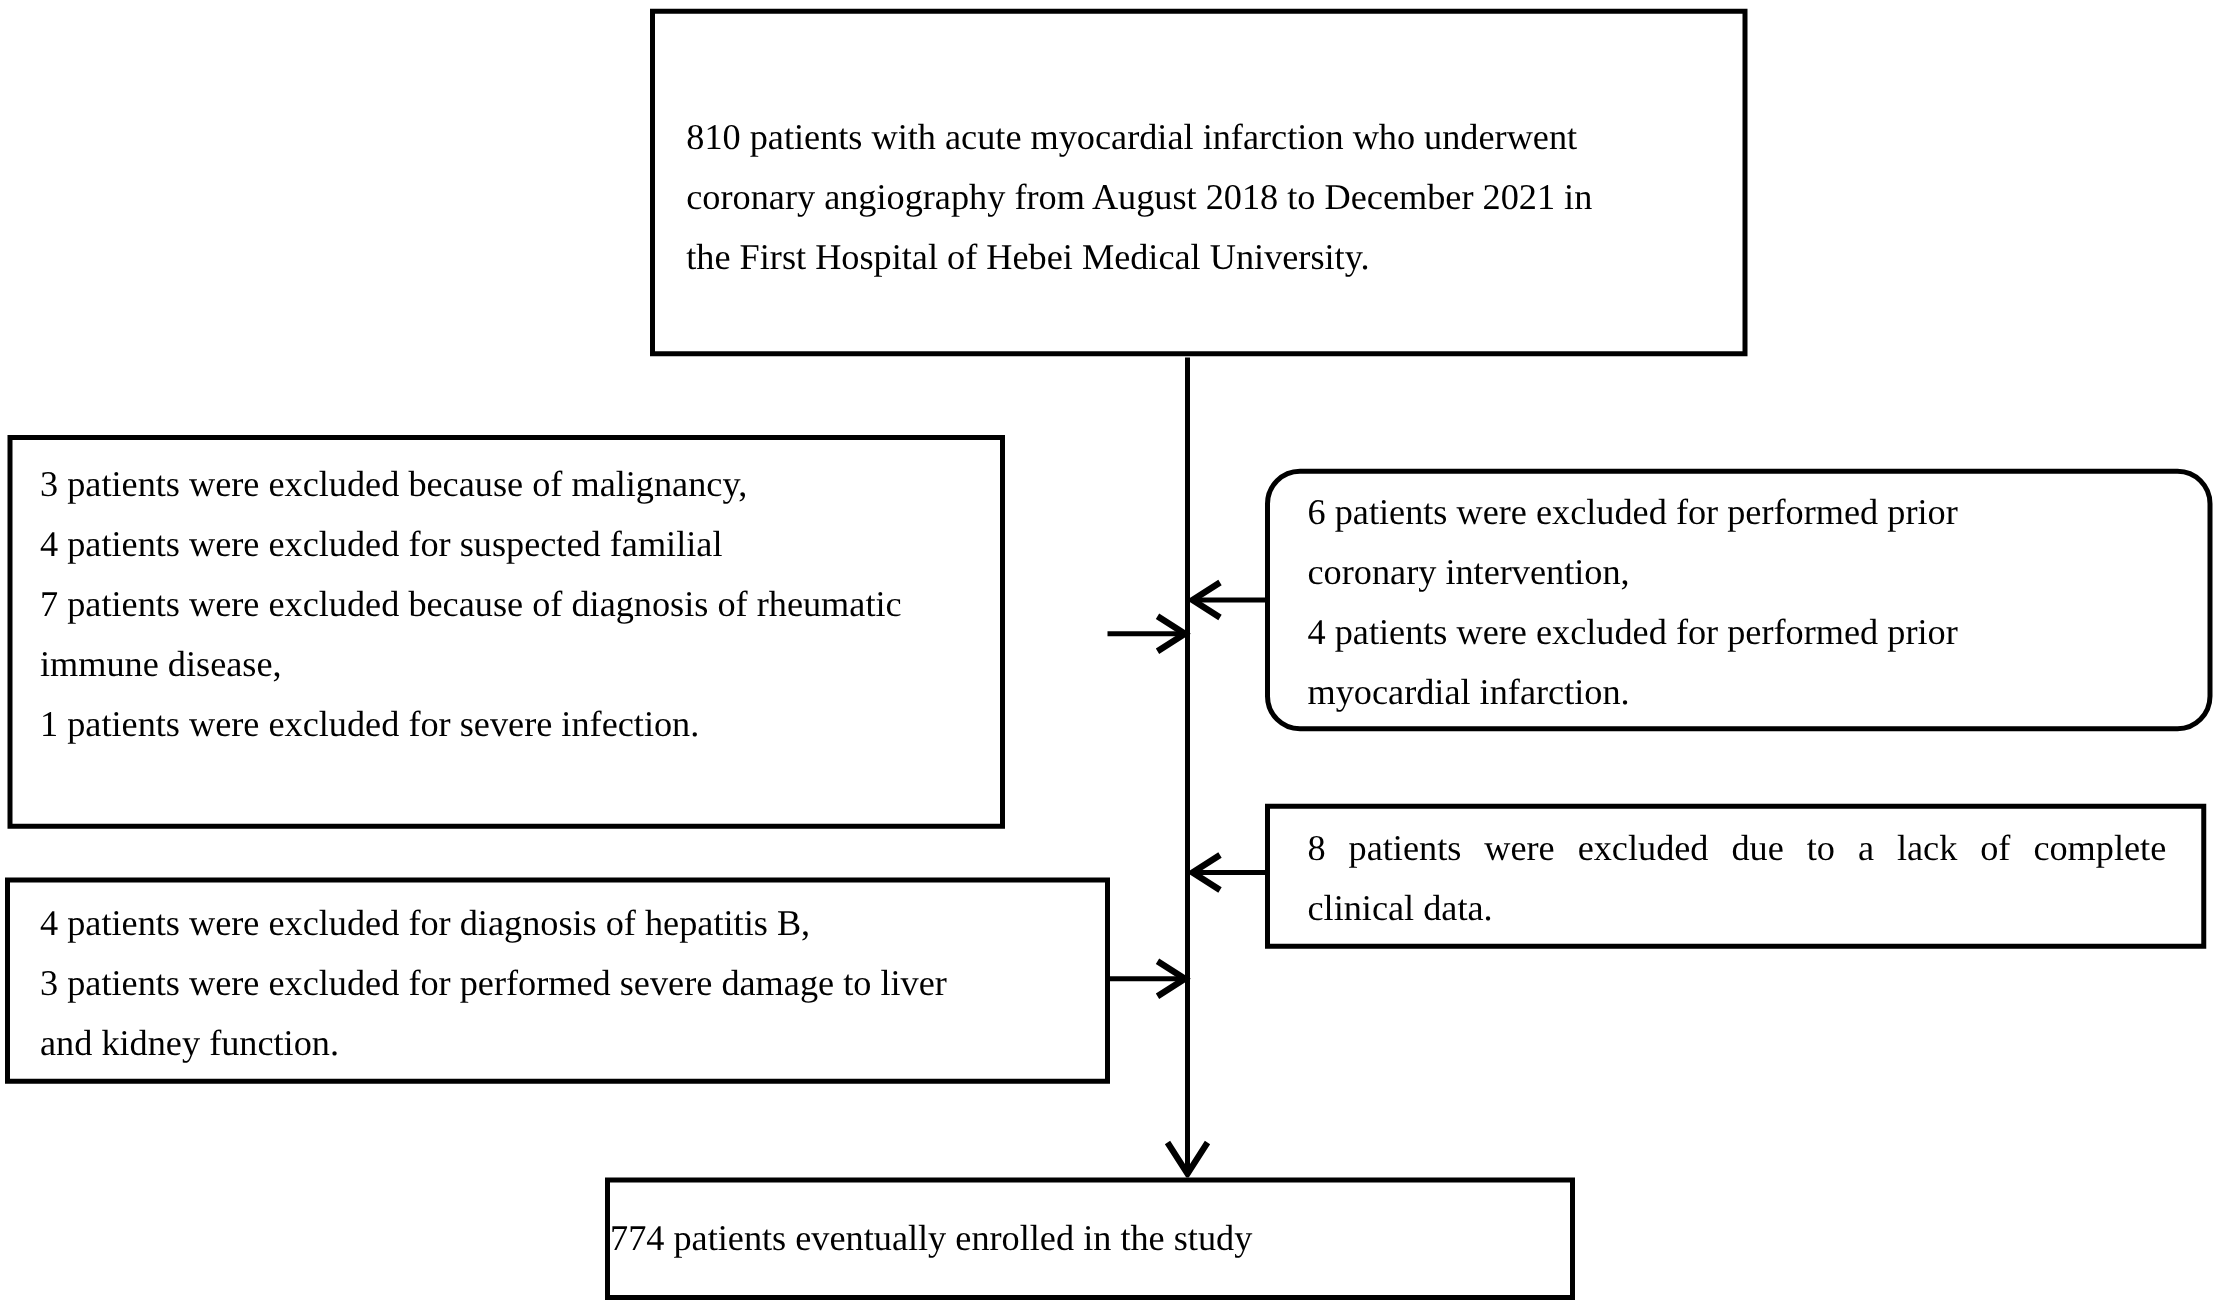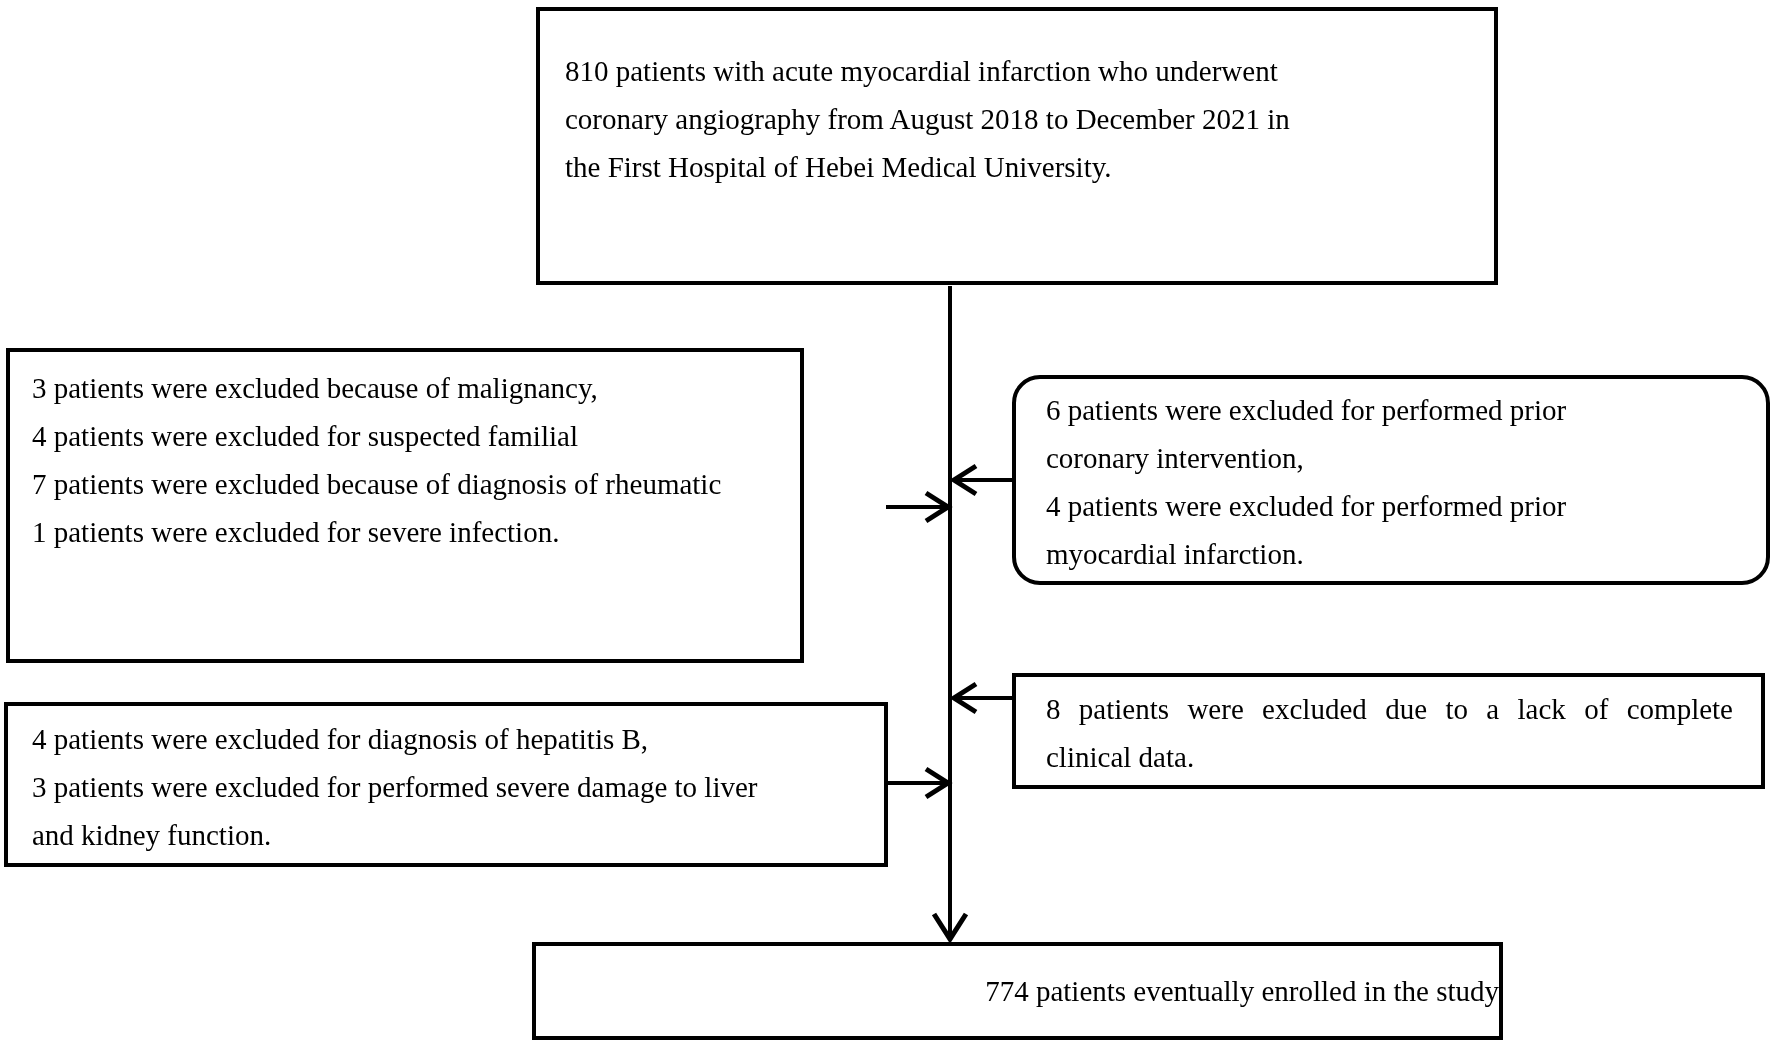--- a/index.html
+++ b/index.html
@@ -16,49 +16,48 @@
   .flow-box {
     position: absolute;
     border: 4px solid #000000;
     background: #ffffff;
     font-size: 29px;
     line-height: 48px;
   }
   .flow-box .line { white-space: nowrap; }
 
   .box-initial {
-    left: 536px; top: 7px; width: 962px; height: 278px;
-    padding: 36px 10px 0 25px;
+    left: 520px; top: 7px; width: 878px; height: 278px;
+    padding: 75px 10px 0 25px;
   }
   .box-excl-left-1 {
     left: 6px; top: 348px; width: 798px; height: 315px;
     padding: 12px 10px 0 22px;
   }
   .box-excl-right-1 {
     left: 1012px; top: 375px; width: 758px; height: 210px;
     padding: 7px 10px 0 30px;
     border-radius: 28px;
   }
   .box-excl-right-2 {
     left: 1012px; top: 643px; width: 753px; height: 116px;
     padding: 8px 28px 0 30px;
-    margin-top: 30px;
   }
   .box-excl-right-2 .line:first-child {
     white-space: normal;
     text-align: justify;
     text-align-last: justify;
   }
   .box-excl-left-2 {
     left: 4px; top: 702px; width: 884px; height: 165px;
     padding: 9px 10px 16px 24px;
   }
   .box-final {
-    left: 532px; top: 942px; width: 971px; height: 98px;
-    display: flex; align-items: center; justify-content: flex-end;
+    left: 484px; top: 942px; width: 776px; height: 98px;
+    display: flex; align-items: center; justify-content: flex-start;
     text-align: center;
   }
   svg.connectors {
     position: absolute;
     left: 0; top: 0;
     width: 1776px; height: 1051px;
     pointer-events: none;
   }
 </style>
 </head>
@@ -88,20 +87,21 @@
   <div class="flow-box box-initial">
       <div class="line">810 patients with acute myocardial infarction who underwent</div>
       <div class="line">coronary angiography from August 2018 to December 2021 in</div>
       <div class="line">the First Hospital of Hebei Medical University.</div>
     </div>
 
   <div class="flow-box box-excl-left-1">
       <div class="line">3 patients were excluded because of malignancy,</div>
       <div class="line">4 patients were excluded for suspected familial</div>
       <div class="line">7 patients were excluded because of diagnosis of rheumatic</div>
+      <div class="line">immune disease,</div>
       <div class="line">1 patients were excluded for severe infection.</div>
     </div>
 
   <div class="flow-box box-excl-right-1">
       <div class="line">6 patients were excluded for performed prior</div>
       <div class="line">coronary intervention,</div>
       <div class="line">4 patients were excluded for performed prior</div>
       <div class="line">myocardial infarction.</div>
     </div>
 

